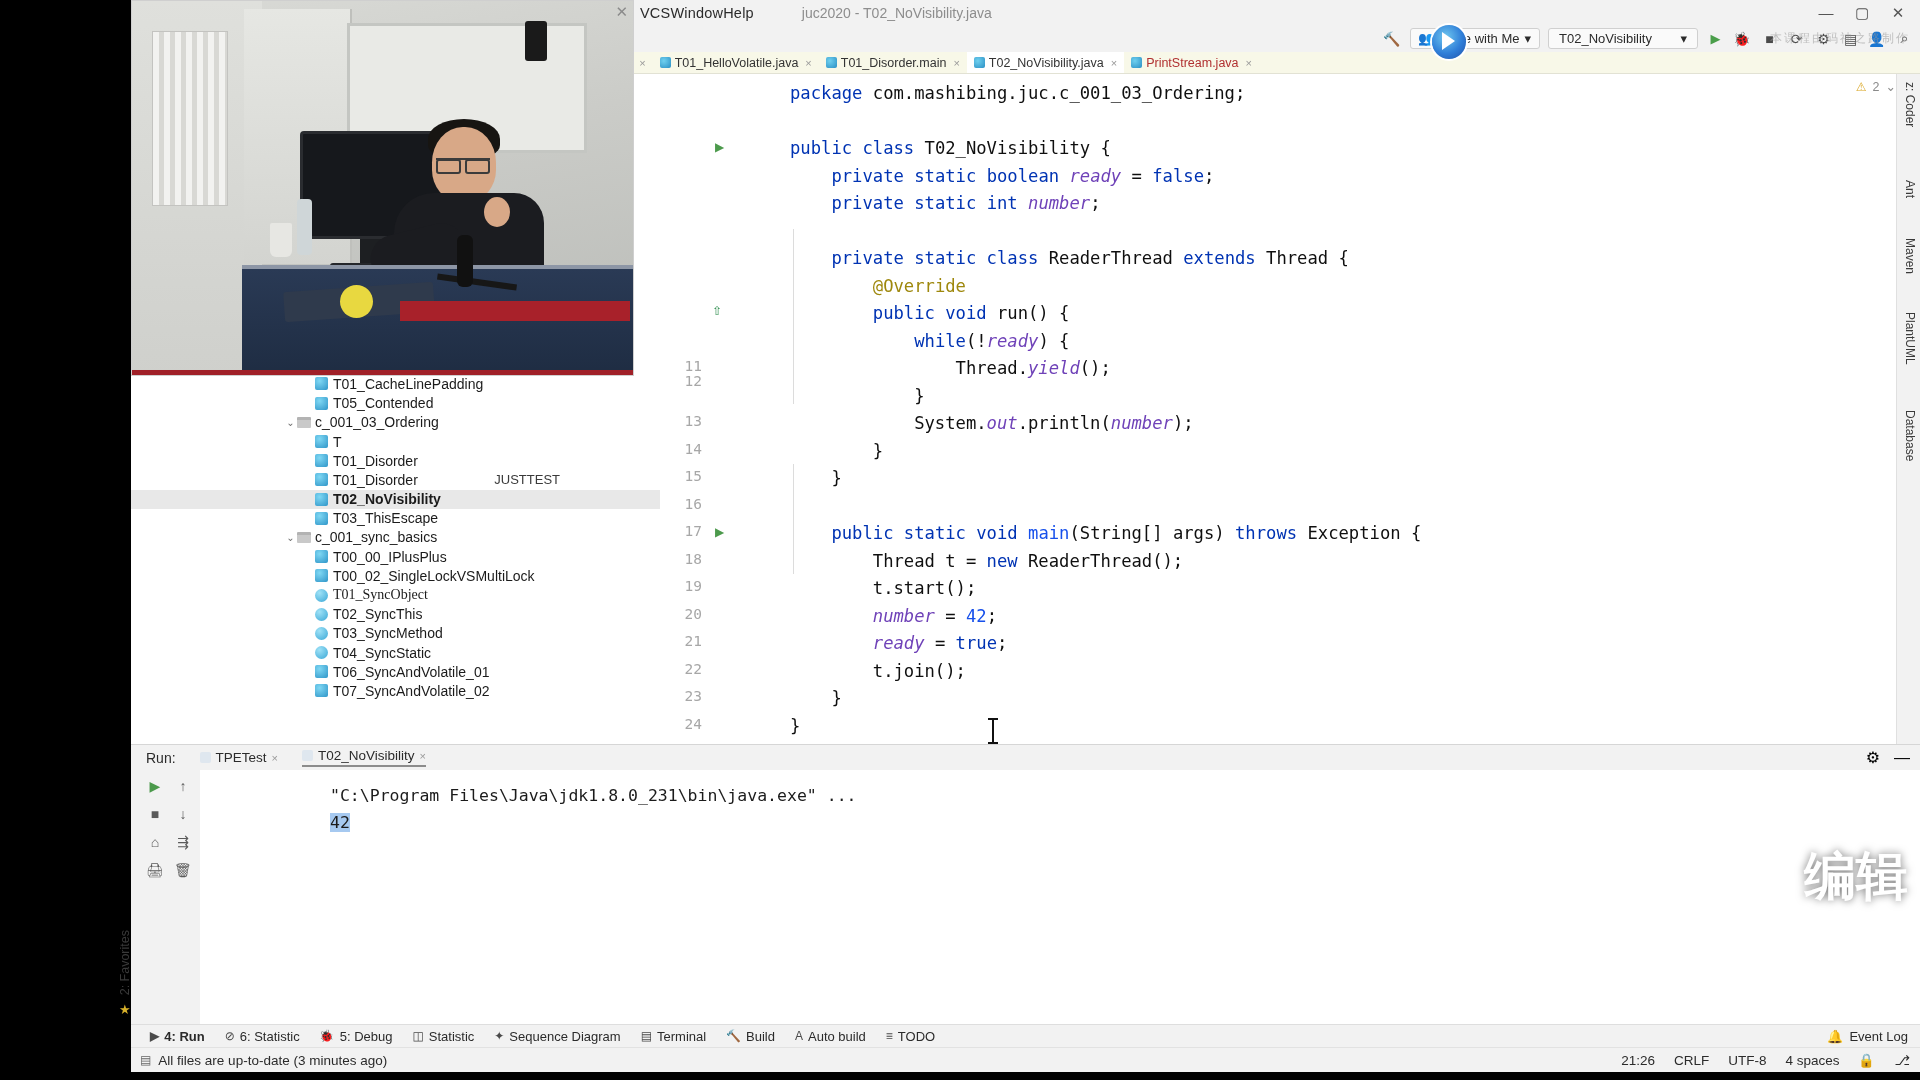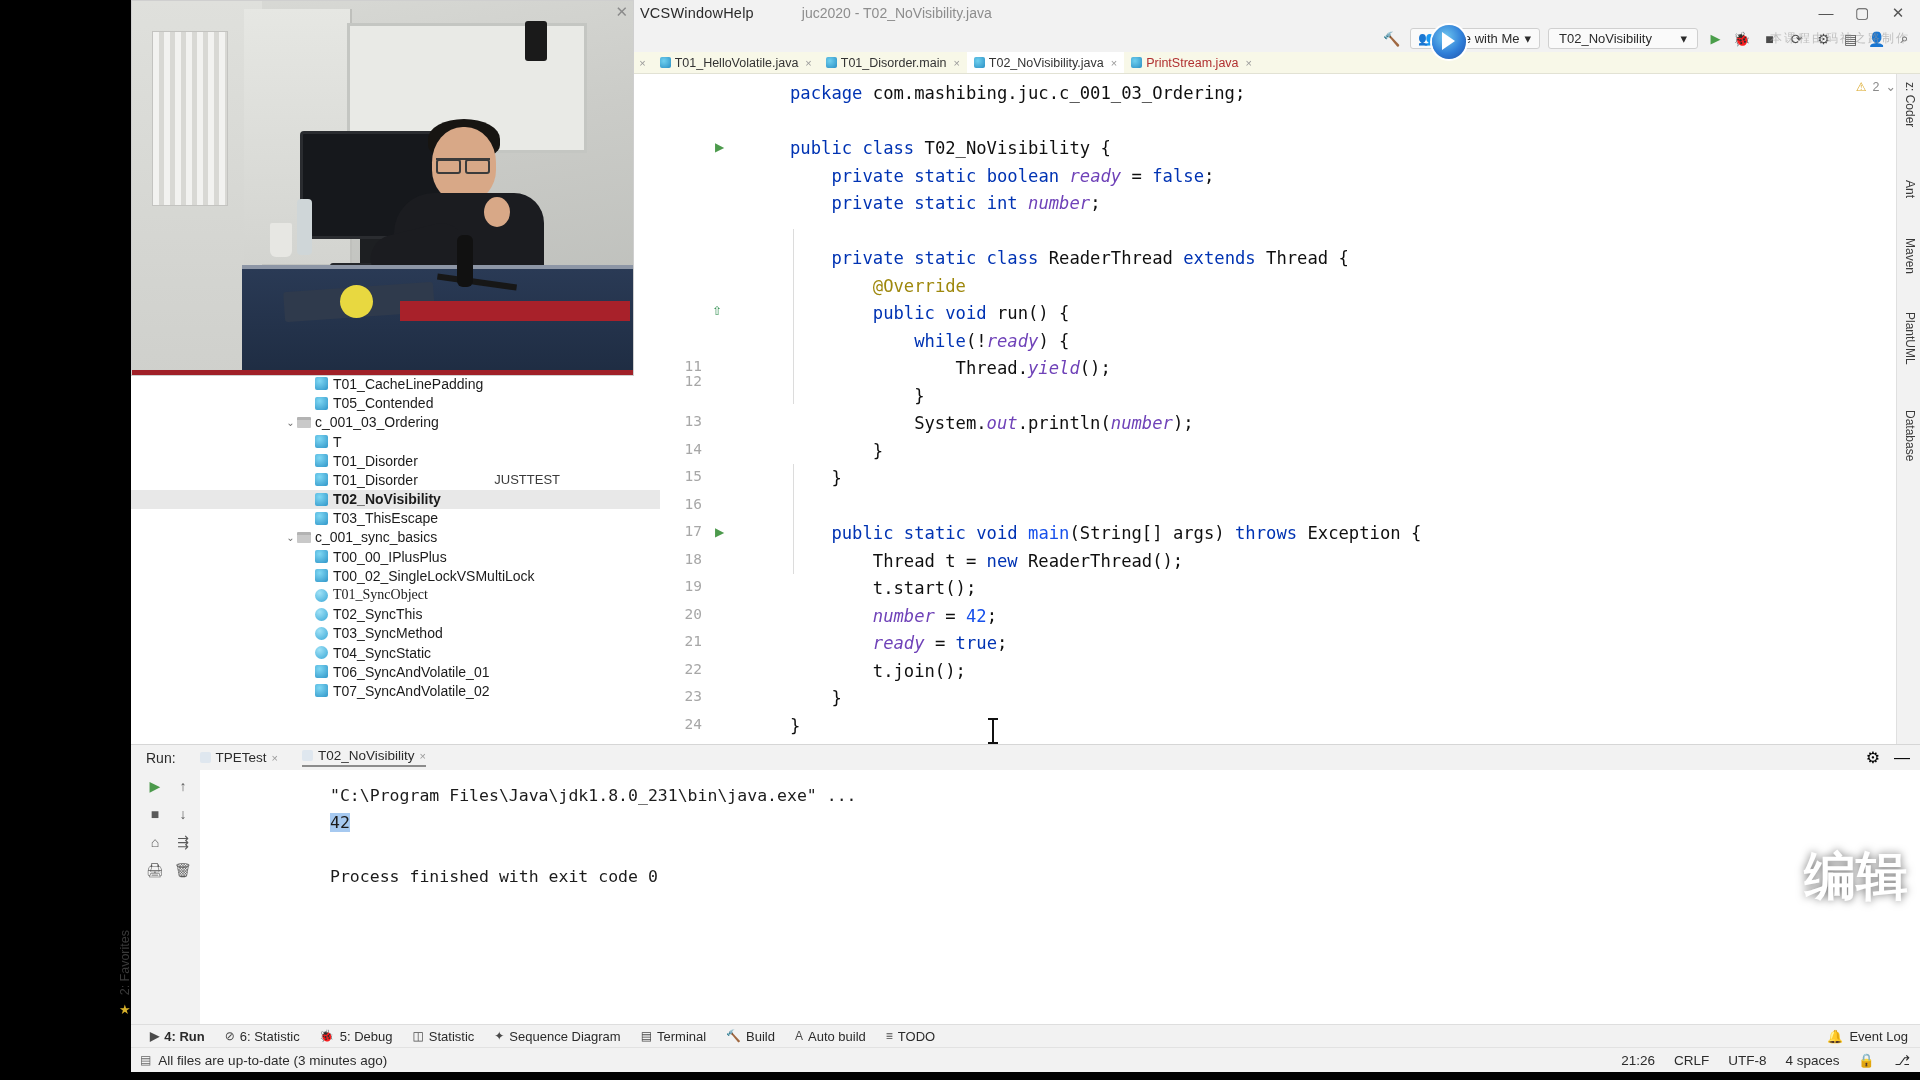--- a/index.html
+++ b/index.html
@@ -560,21 +560,21 @@
           <div class="rg-ico play" style="left: 14px; top: 8px;">▶</div>
           <div class="rg-ico" style="left: 42px; top: 8px;">↑</div>
           <div class="rg-ico" style="left: 14px; top: 36px;">■</div>
           <div class="rg-ico" style="left: 42px; top: 36px;">↓</div>
           <div class="rg-ico" style="left: 14px; top: 64px;">⌂</div>
           <div class="rg-ico" style="left: 42px; top: 64px;">⇶</div>
           <div class="rg-ico" style="left: 14px; top: 92px;">🖨</div>
           <div class="rg-ico" style="left: 42px; top: 92px;">🗑</div>
         </div>
 
-      <div class="console" id="consolebox"><div>"C:\Program Files\Java\jdk1.8.0_231\bin\java.exe" ...</div><div><span class="hl">42</span></div><div>&nbsp;</div><div>Process finished with exit code 0</div></div>
+      <div class="console" id="consolebox"><div>"C:\Program Files\Java\jdk1.8.0_231\bin\java.exe" ...</div><div><span class="hl">42</span></div><div>&nbsp;</div></div>
     </div>
 
     <div class="toolbar-bottom" id="bottombar">
       <div class="tbtn active">
           <span class="gi">▶</span>
           <span>4: Run</span>
         </div>
         <div class="tbtn">
           <span class="gi">⊘</span>
           <span>6: Statistic</span>

